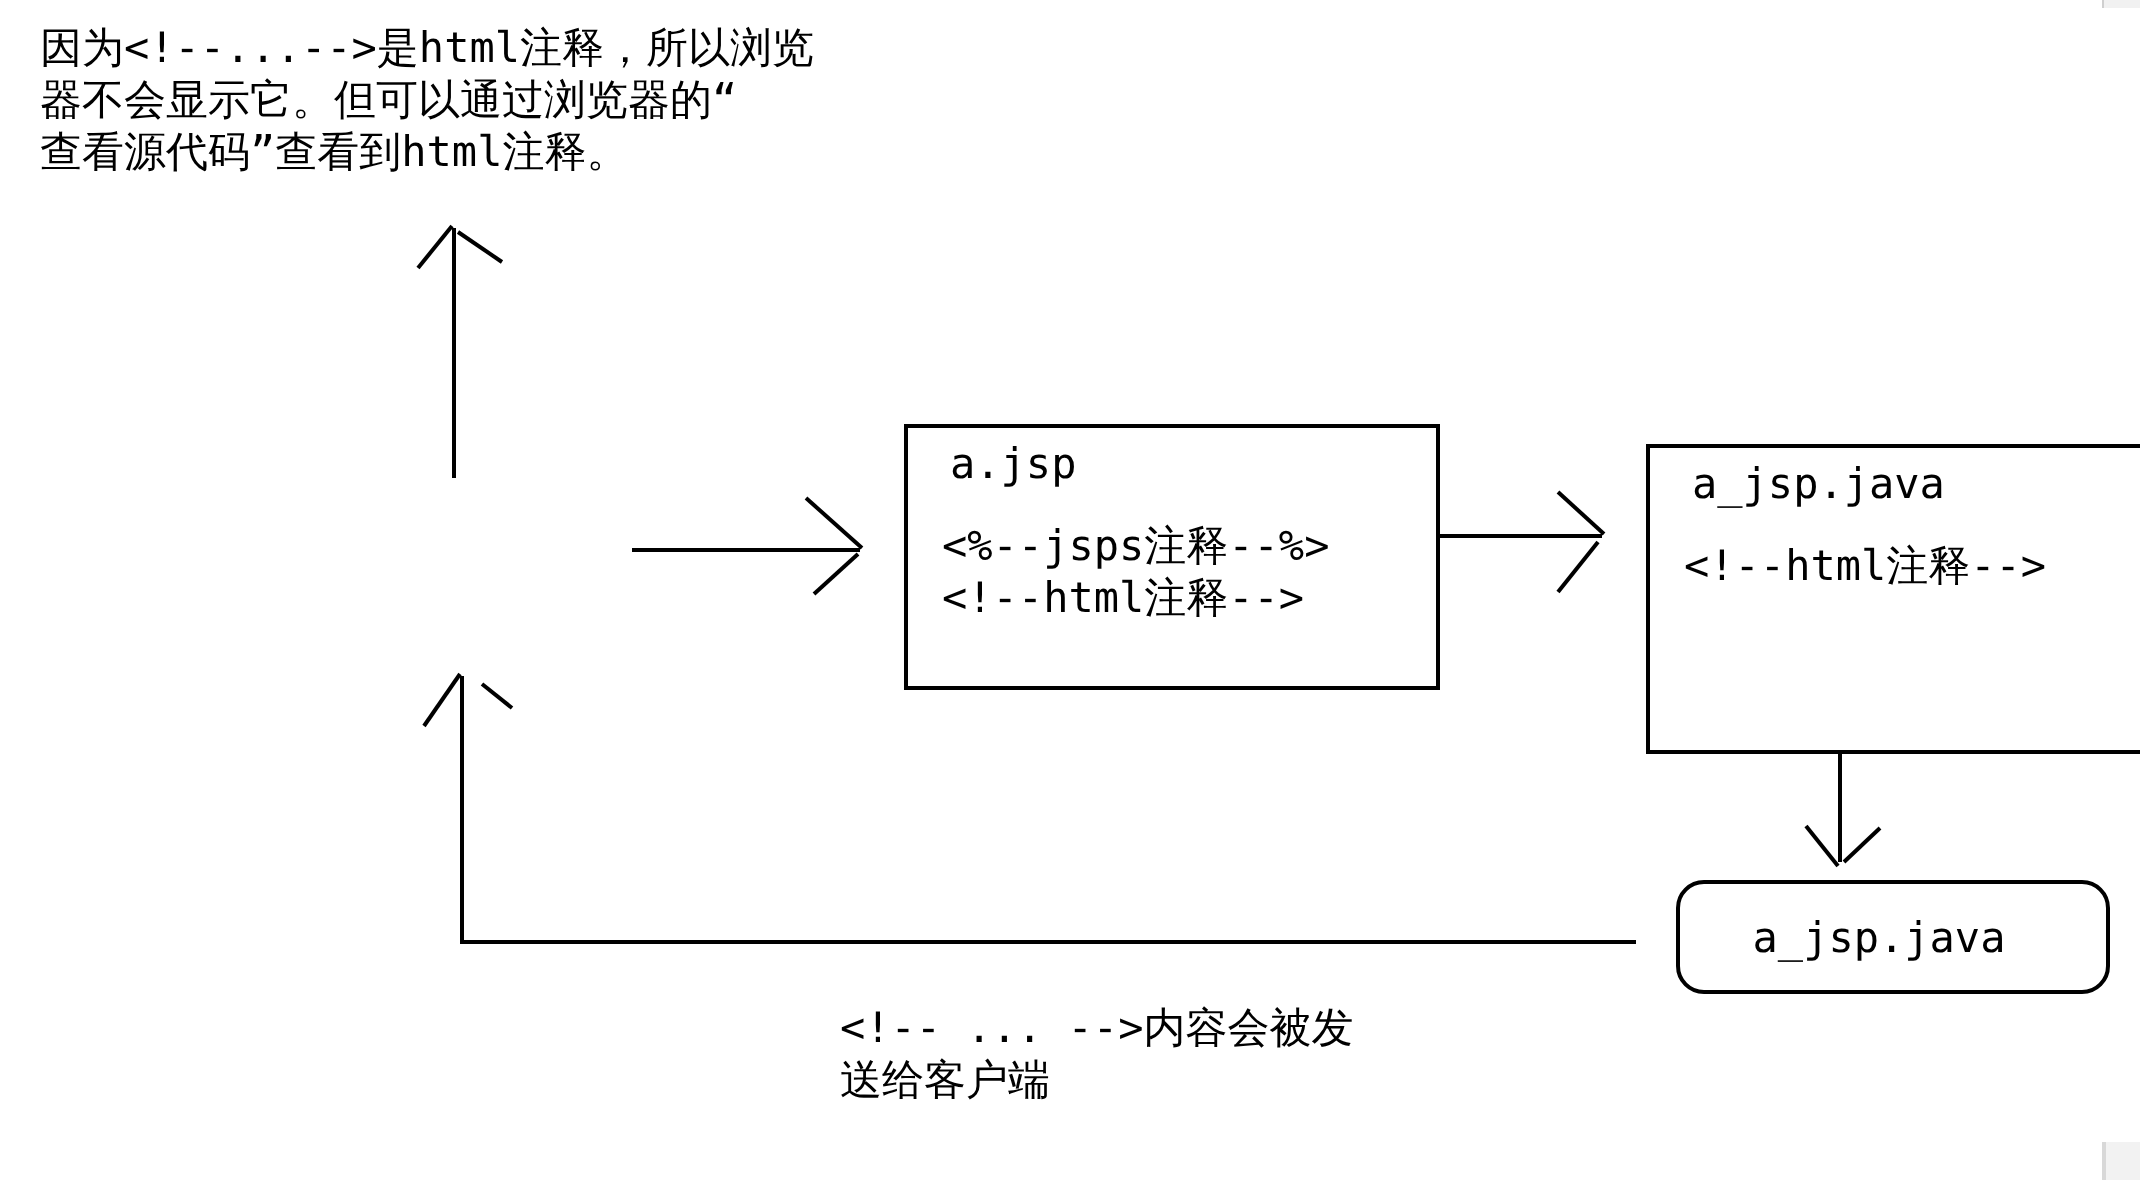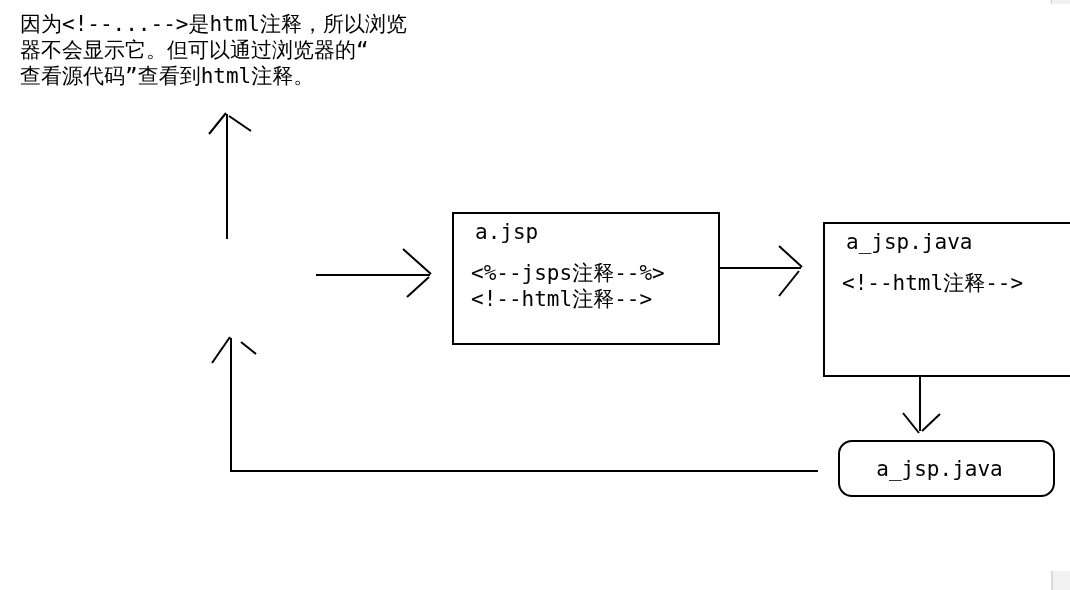--- a/index.html
+++ b/index.html
@@ -99,20 +99,22 @@
         <line x1="241" y1="342" x2="256" y2="354"></line>
       </g>
     </g>
   </svg>
 
   <div class="note" style="left:20px; top:11px;">因为&lt;!--...--&gt;是html注释，所以浏览
 器不会显示它。但可以通过浏览器的“
 查看源代码”查看到html注释。</div>
 
 
+  <div class="note" style="left:420px; top:501px;">&lt;!-- ... --&gt;内容会被发
+送给客户端</div>
 
 
   <div class="box jsp-box">
     <div class="box-title">a.jsp</div>
     <div class="box-code">
       <div>&lt;%--jsps注释--%&gt;</div>
       <div>&lt;!--html注释--&gt;</div>
     </div>
   </div>
 

